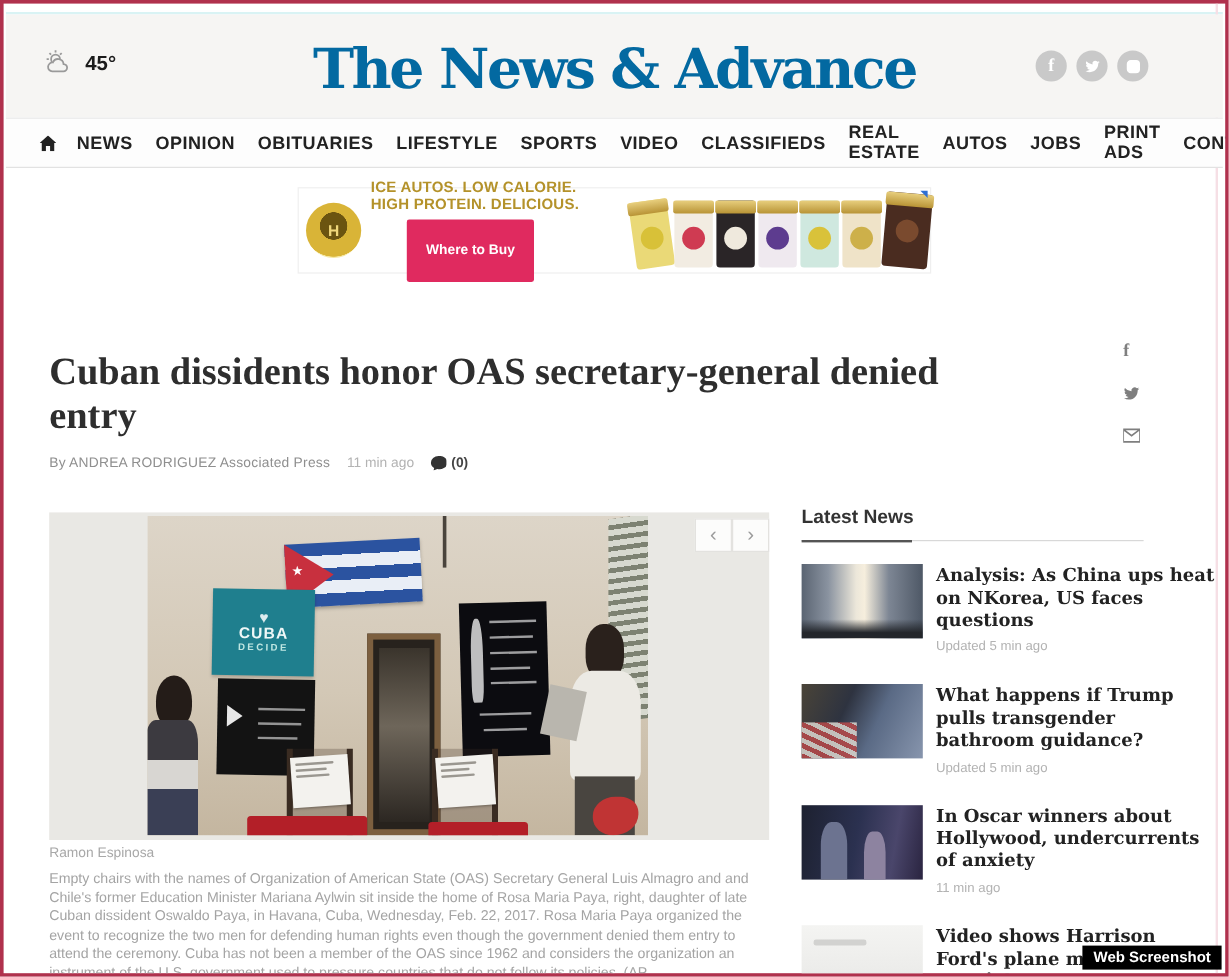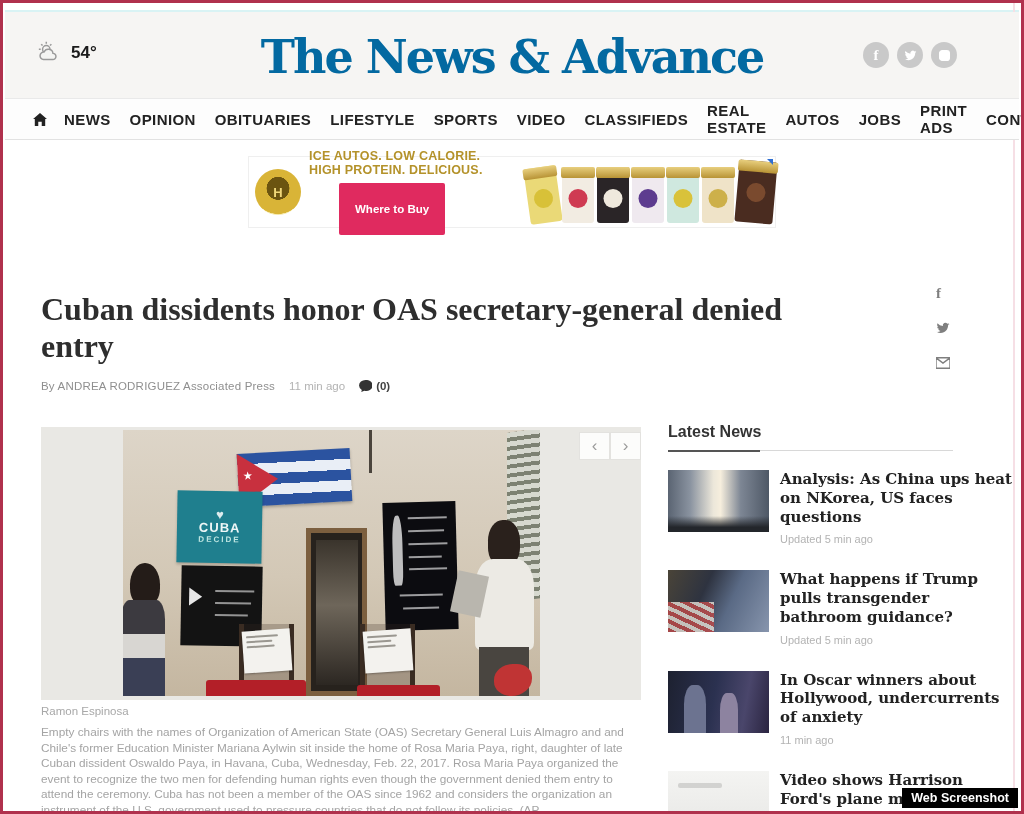--- a/index.html
+++ b/index.html
@@ -165,21 +165,21 @@
   <div class="inner-accent-top"></div>
   <div class="inner-accent-right"></div>
 
   <div class="header">
     <div class="weather">
       <svg viewBox="0 0 32 28">
         <circle cx="12" cy="10" r="4"></circle>
         <path d="M12 2v2 M4 10h2 M6.5 4.5l1.5 1.5 M17.5 4.5L16 6"></path>
         <path d="M9 21a4 4 0 0 1 .6-8 5 5 0 0 1 9.6 1.4A3.3 3.3 0 0 1 19 21z" fill="#f4f4f2"></path>
       </svg>
-      <span class="temp">54°</span>
+      <span class="temp">45°</span>
     </div>
     <div class="logo">The News &amp; Advance</div>
     <div class="social">
       <div class="social-circle">
           <span class="fb">f</span>
         </div>
       <div class="social-circle">
         <svg viewBox="0 0 24 24">
             <path d="M23 5.1c-.8.4-1.7.6-2.6.8a4.5 4.5 0 0 0 2-2.5c-.9.5-1.8.9-2.9 1.1a4.5 4.5 0 0 0-7.7 4.1A12.8 12.8 0 0 1 2.5 3.9a4.5 4.5 0 0 0 1.4 6 4.4 4.4 0 0 1-2-.6v.1a4.5 4.5 0 0 0 3.6 4.4 4.6 4.6 0 0 1-2 .1 4.5 4.5 0 0 0 4.2 3.1A9 9 0 0 1 1 18.6a12.7 12.7 0 0 0 6.9 2c8.3 0 12.8-6.9 12.8-12.8v-.6c.9-.6 1.6-1.4 2.3-2.1z"></path>
           </svg>

